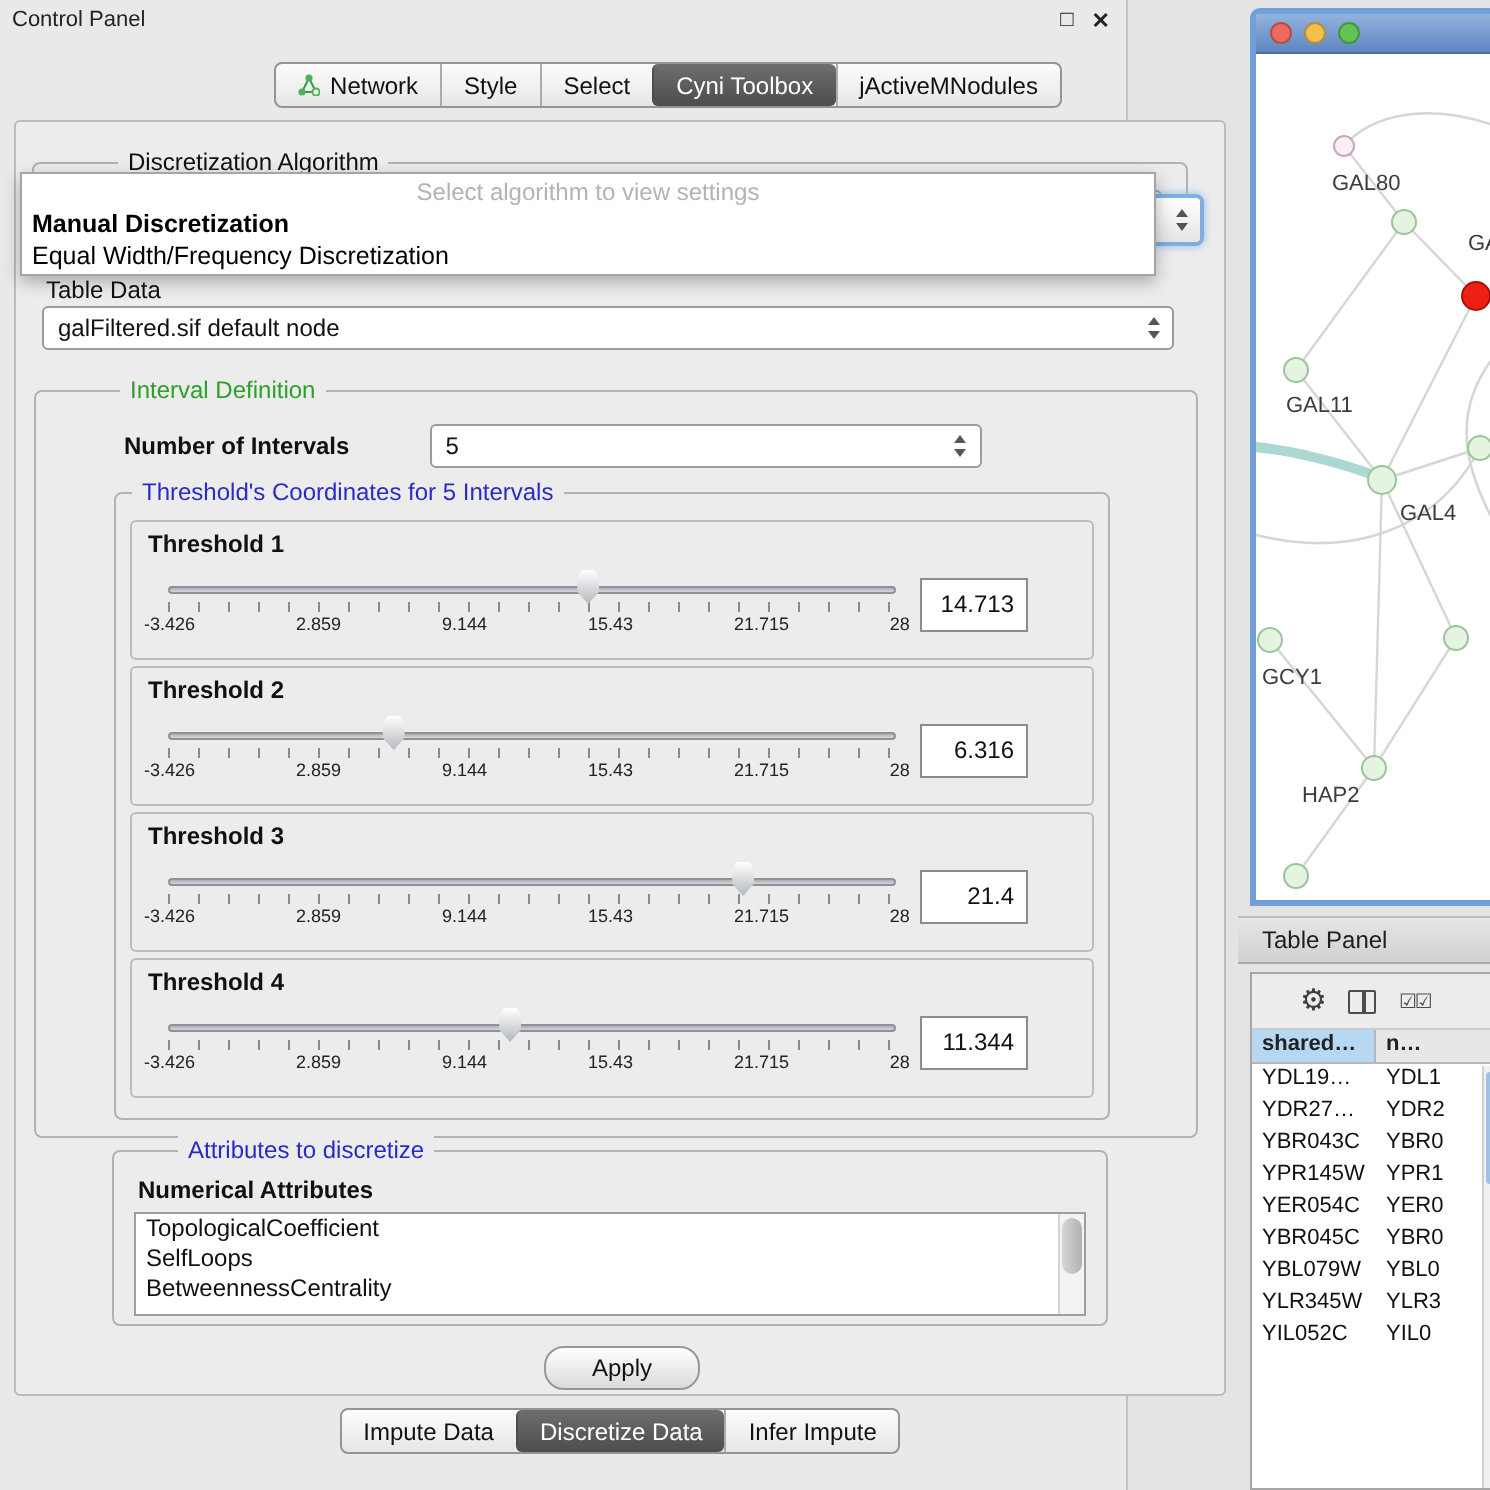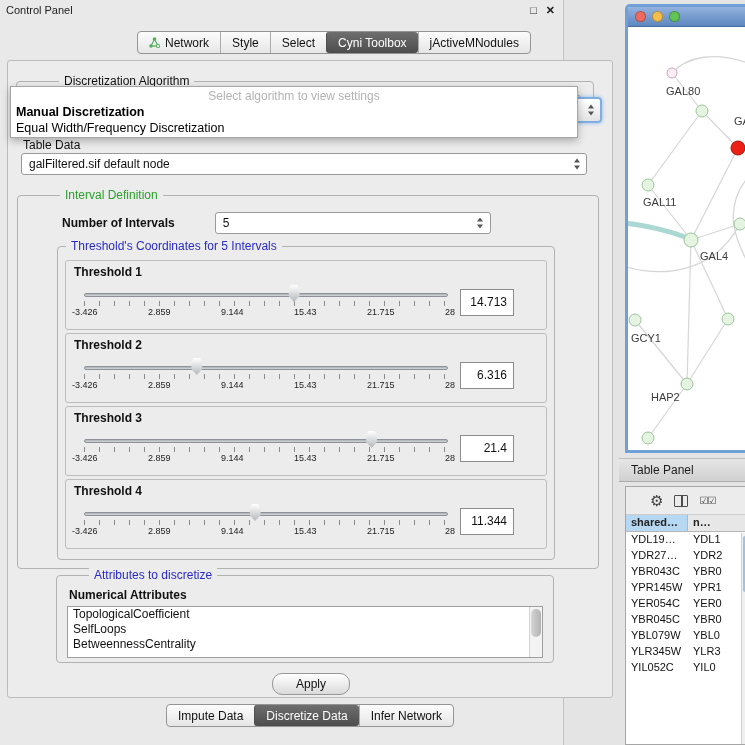--- a/index.html
+++ b/index.html
@@ -287,21 +287,21 @@
 
   <div class="bottom-tab-row">
     <div class="seg" id="bottom-tabs">
         <span class="tab">
           <span>Impute Data</span>
         </span>
         <span class="tab selected">
           <span>Discretize Data</span>
         </span>
         <span class="tab">
-          <span>Infer Network</span>
+          <span>Infer Impute</span>
         </span>
       </div>
   </div>
 </div>
 
 <div id="net-window">
   <div class="net-titlebar">
     <span class="light" id="tl-close" style="background: rgb(238, 106, 95);"></span>
     <span class="light" id="tl-min" style="background: rgb(245, 191, 78);"></span>
     <span class="light" id="tl-zoom" style="background: rgb(97, 196, 85);"></span>

